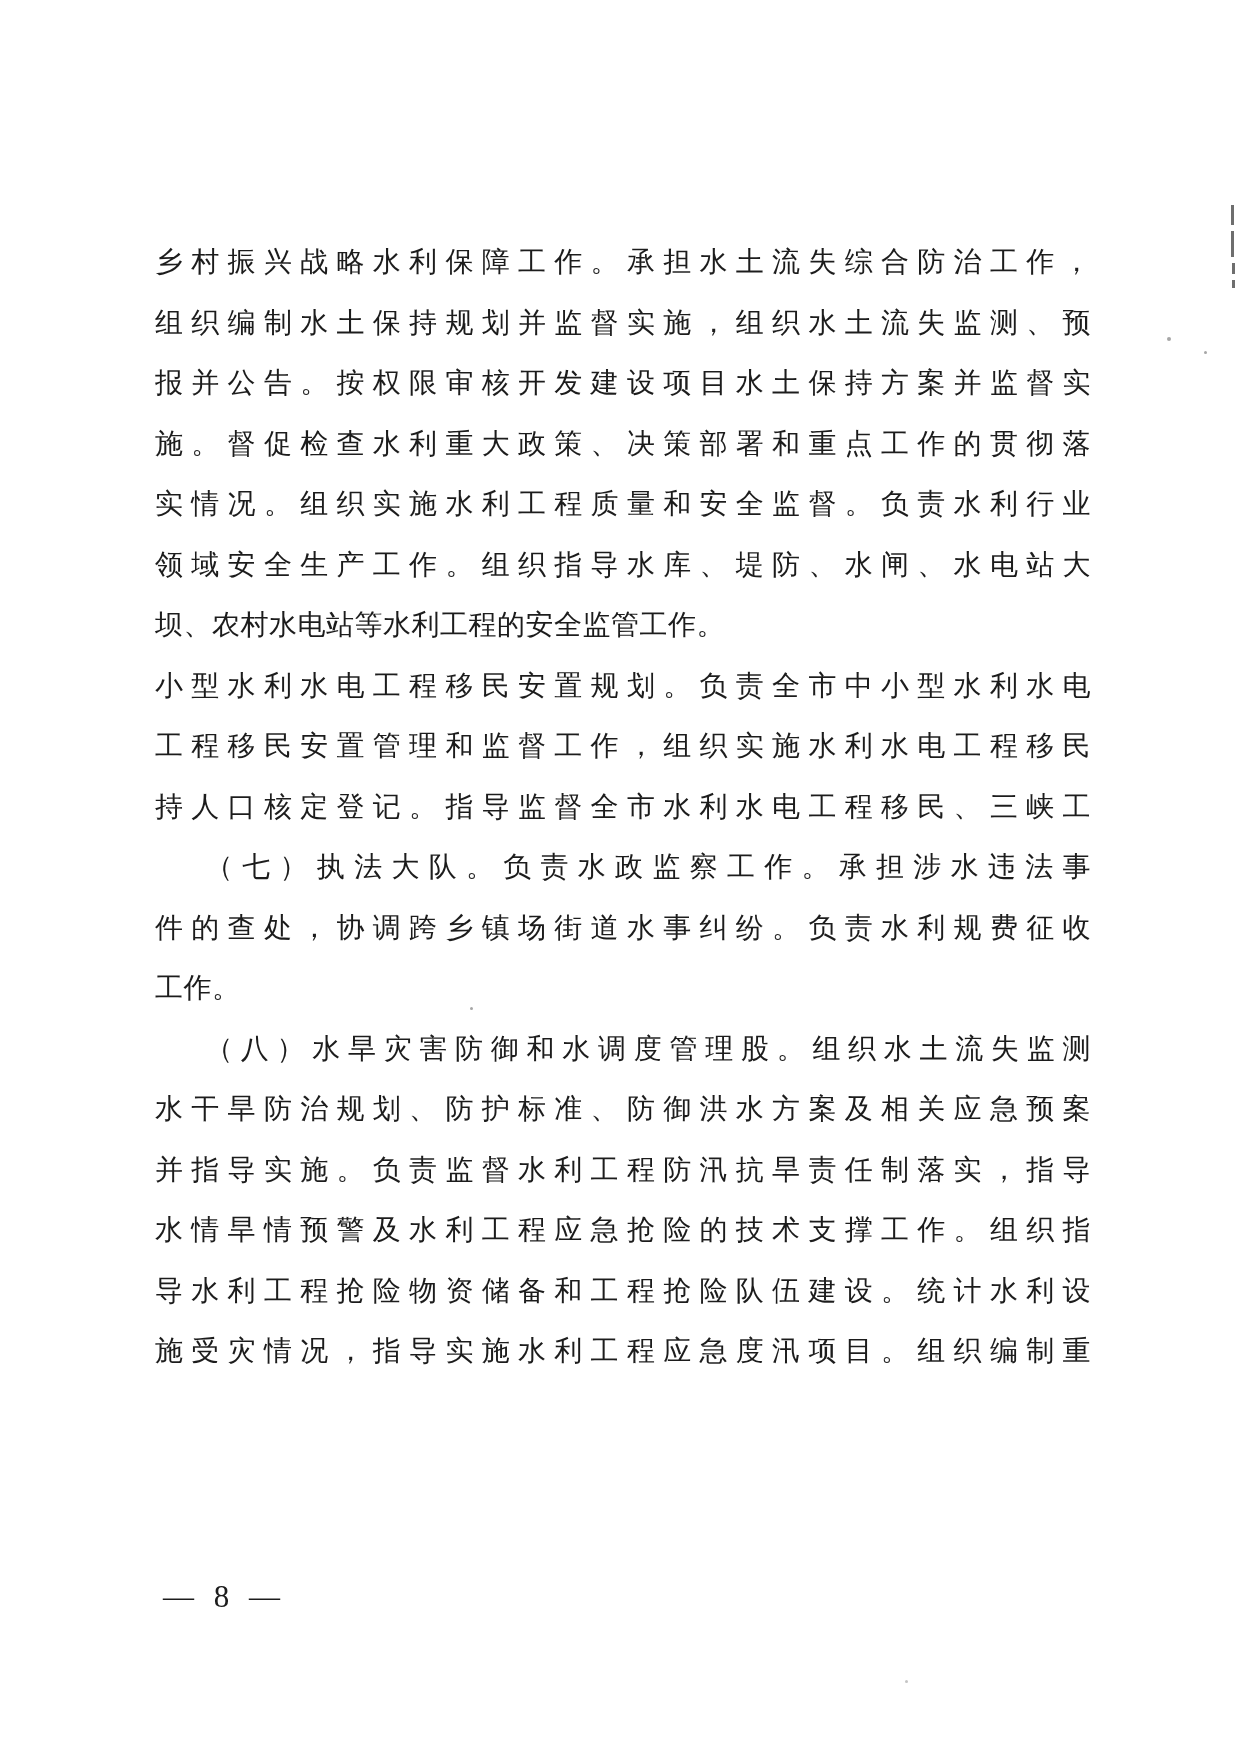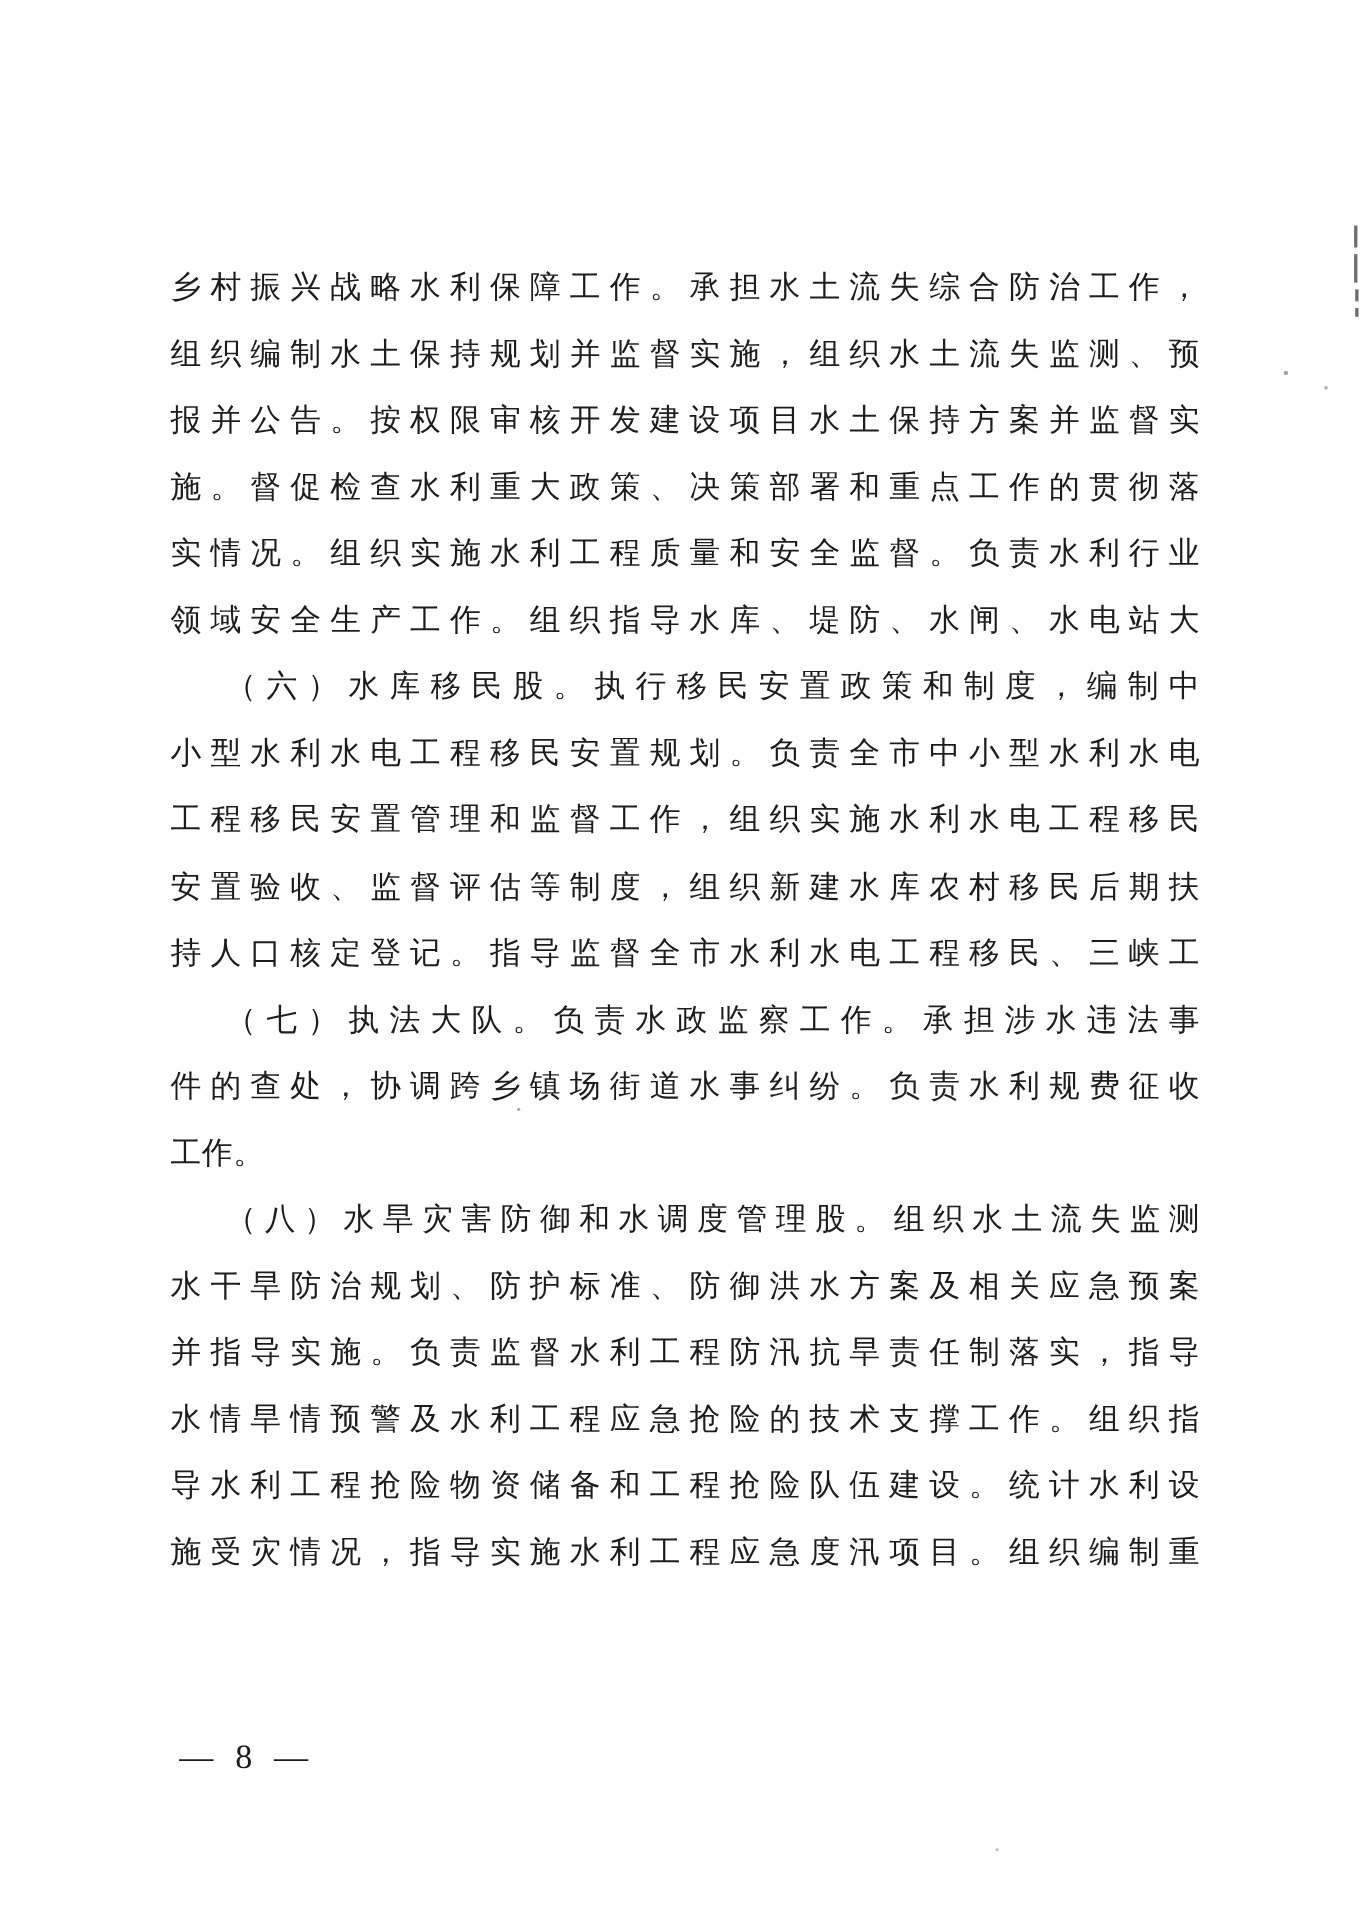--- a/index.html
+++ b/index.html
@@ -81,24 +81,23 @@
 
 <div class="page">
 
   <div class="text-block">
       <div class="line justify">乡村振兴战略水利保障工作。承担水土流失综合防治工作，</div>
       <div class="line justify">组织编制水土保持规划并监督实施，组织水土流失监测、预</div>
       <div class="line justify">报并公告。按权限审核开发建设项目水土保持方案并监督实</div>
       <div class="line justify">施。督促检查水利重大政策、决策部署和重点工作的贯彻落</div>
       <div class="line justify">实情况。组织实施水利工程质量和安全监督。负责水利行业</div>
       <div class="line justify">领域安全生产工作。组织指导水库、堤防、水闸、水电站大</div>
-      <div class="line indent justify">（六）水库移民股。执行移民安置政策和制度，编制中</div>
+      <div class="line">坝、农村水电站等水利工程的安全监管工作。</div>
       <div class="line justify">小型水利水电工程移民安置规划。负责全市中小型水利水电</div>
       <div class="line justify">工程移民安置管理和监督工作，组织实施水利水电工程移民</div>
-      <div class="line justify">安置验收、监督评估等制度，组织新建水库农村移民后期扶</div>
       <div class="line justify">持人口核定登记。指导监督全市水利水电工程移民、三峡工</div>
       <div class="line indent justify">（七）执法大队。负责水政监察工作。承担涉水违法事</div>
       <div class="line justify">件的查处，协调跨乡镇场街道水事纠纷。负责水利规费征收</div>
       <div class="line">工作。</div>
       <div class="line indent justify">（八）水旱灾害防御和水调度管理股。组织水土流失监测</div>
       <div class="line justify">水干旱防治规划、防护标准、防御洪水方案及相关应急预案</div>
       <div class="line justify">并指导实施。负责监督水利工程防汛抗旱责任制落实，指导</div>
       <div class="line justify">水情旱情预警及水利工程应急抢险的技术支撑工作。组织指</div>
       <div class="line justify">导水利工程抢险物资储备和工程抢险队伍建设。统计水利设</div>
       <div class="line justify">施受灾情况，指导实施水利工程应急度汛项目。组织编制重</div>

